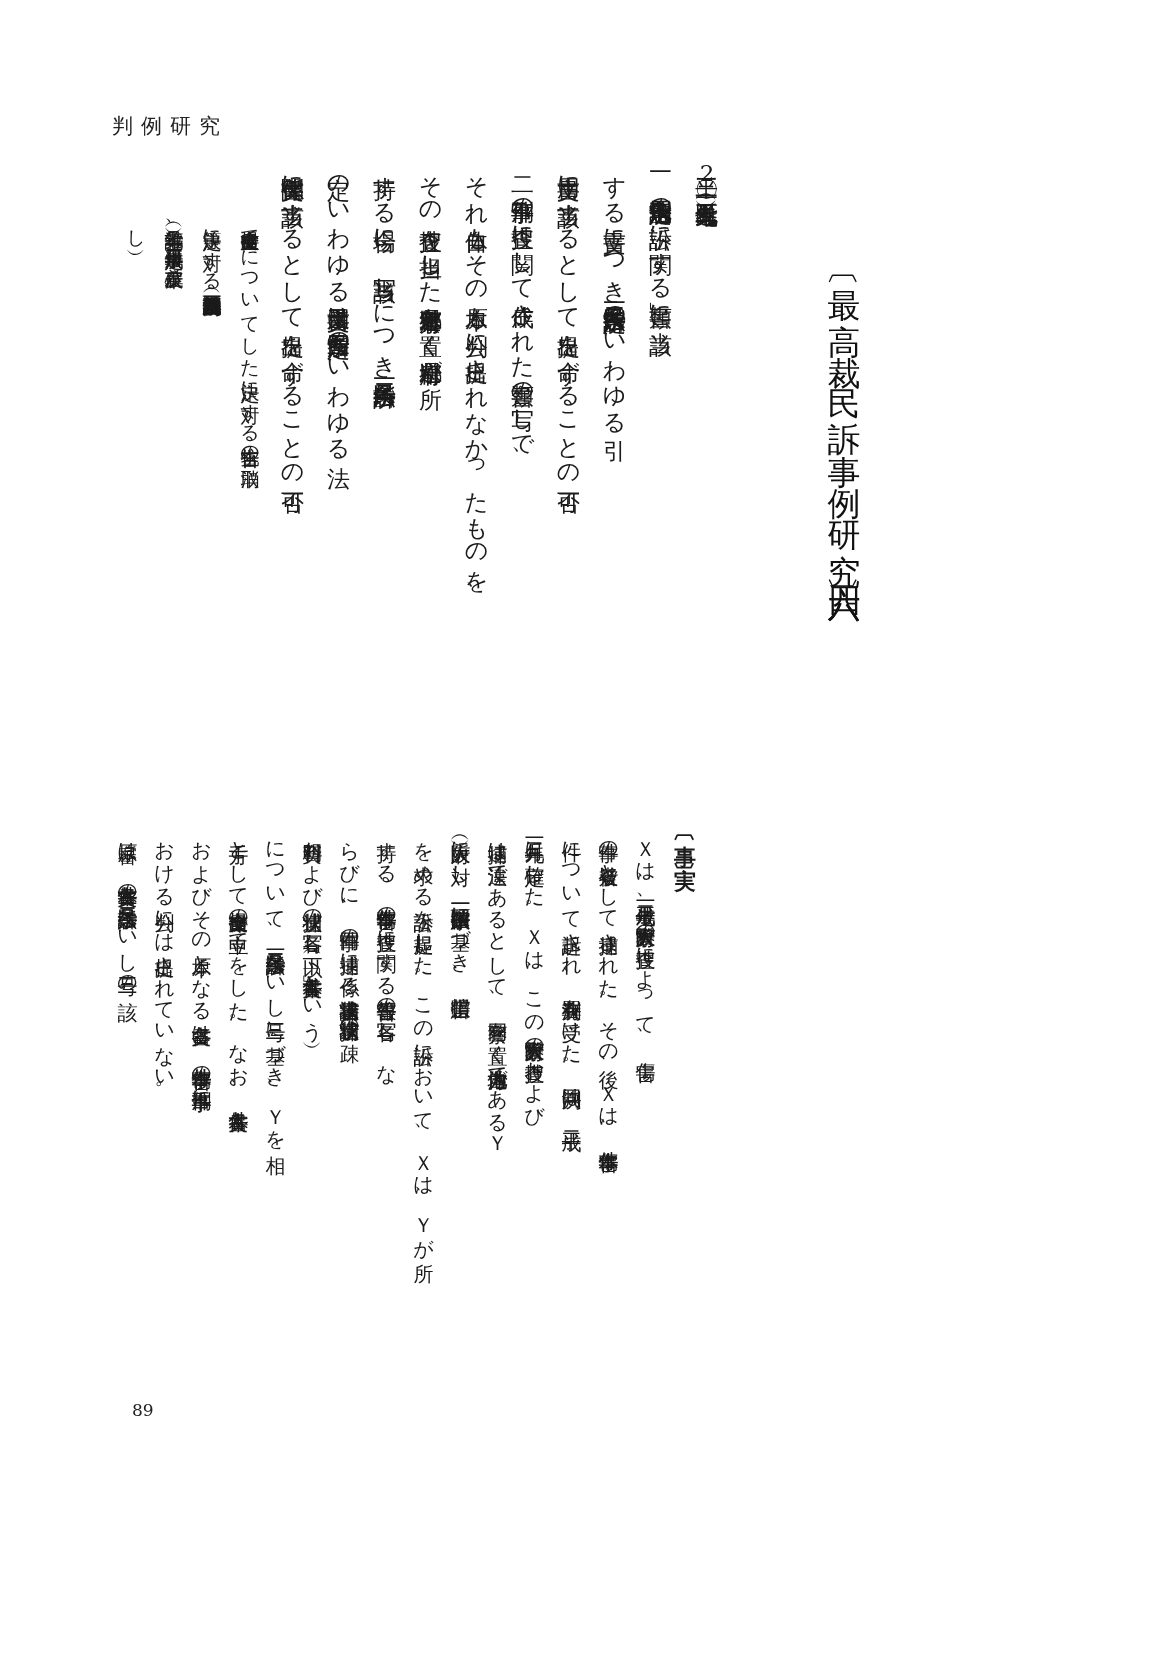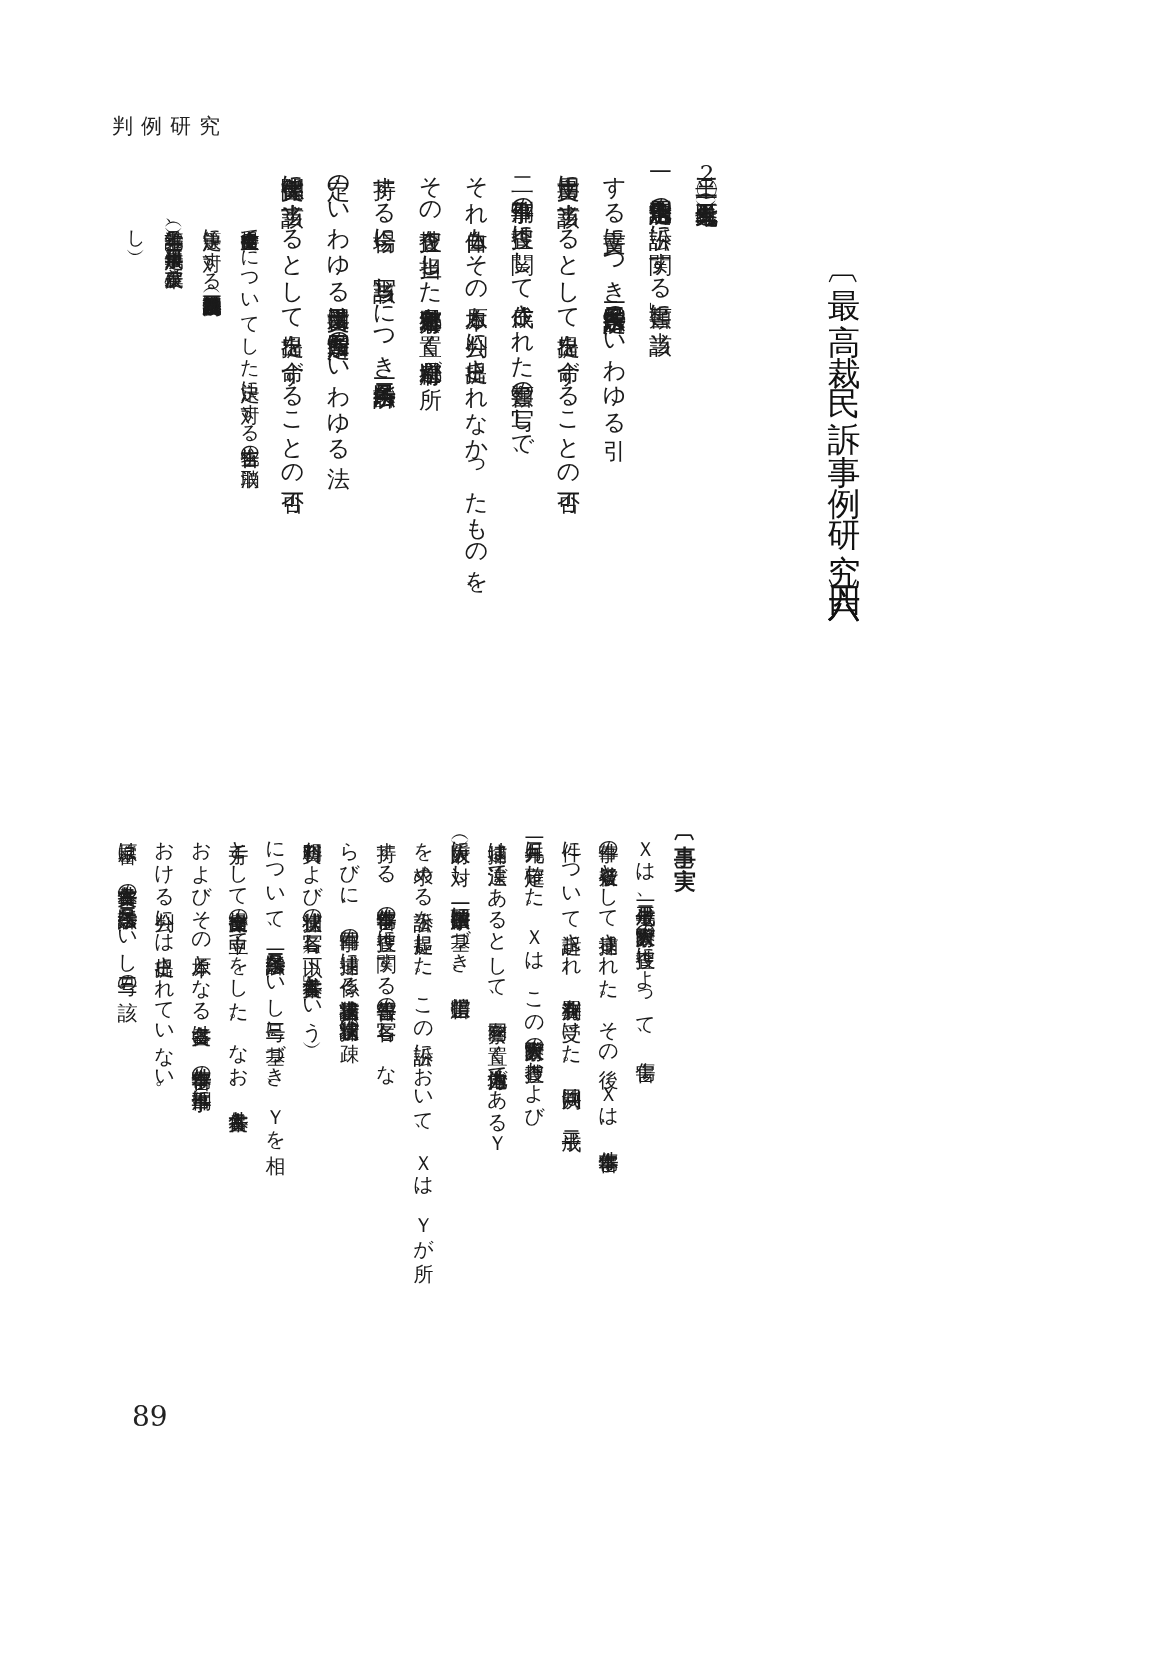--- a/index.html
+++ b/index.html
@@ -75,21 +75,21 @@
     line-height: 44px;
   }
   .facts-body {
     font-size: 20px;
     line-height: 37px;
   }
   .page-number {
     position: absolute;
     left: 132px;
     top: 1400px;
-    font-size: 28px;
+    font-size: 17px;
     color: #222;
   }
 </style>
 </head>
 <body>
 
 <div class="page">
 
   <div class="doc-header">判例研究</div>
 

